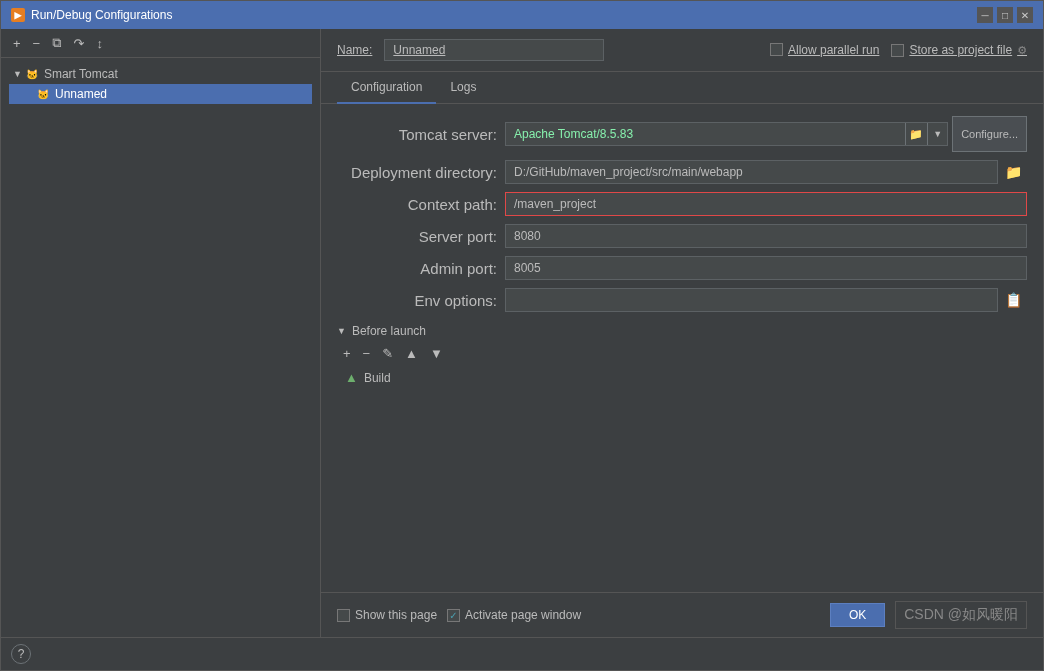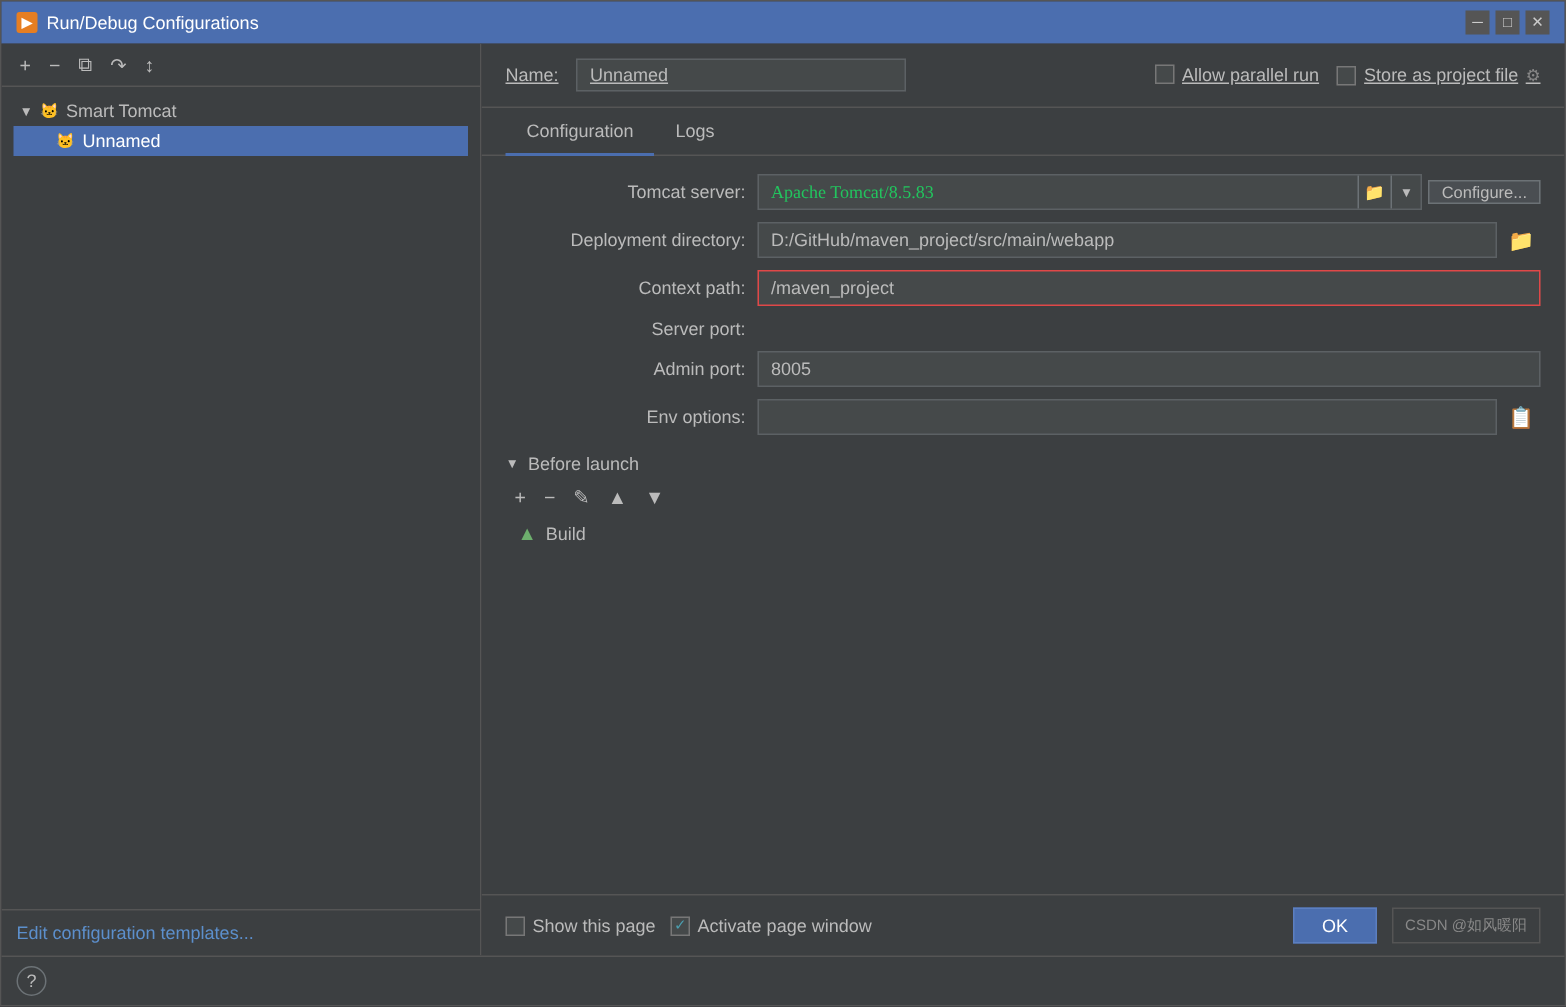--- a/index.html
+++ b/index.html
@@ -238,21 +238,21 @@
     .form-row {
       display: flex;
       align-items: center;
       margin-bottom: 8px;
       gap: 8px;
     }
     .form-label {
       width: 160px;
       text-align: right;
       color: #bbb;
-      font-size: 12px;
+      font-size: 15px;
       flex-shrink: 0;
     }
     .form-field {
       flex: 1;
       display: flex;
       align-items: center;
       gap: 4px;
     }
     .form-input {
       flex: 1;
@@ -267,21 +267,21 @@
     .form-input.highlighted {
       border: 1.5px solid #e04848;
     }
     .small-btn {
       background: #4a4e52;
       border: 1px solid #6c7276;
       color: #bbb;
       padding: 2px 8px;
       font-size: 11px;
       cursor: pointer;
-      height: 16px;
+      height: 36px;
       white-space: nowrap;
     }
     .icon-btn {
       background: none;
       border: none;
       color: #bbb;
       cursor: pointer;
       font-size: 14px;
       padding: 2px 4px;
       display: flex;
@@ -292,25 +292,24 @@
       display: flex;
       align-items: center;
       background: #45494a;
       border: 1px solid #5c6164;
       height: 24px;
     }
     .combo-input {
       flex: 1;
       background: transparent;
       border: none;
-      color: #22c55e;
+      color: #86efac;
       padding: 3px 8px;
       font-size: 12px;
       outline: none;
-      font-family: Liberation Serif, serif;
     }
     .combo-arrow {
       width: 20px;
       height: 22px;
       border-left: 1px solid #6c7276;
       display: flex;
       align-items: center;
       justify-content: center;
       cursor: pointer;
       color: #bbb;
@@ -398,21 +397,21 @@
     .ok-btn {
       background: #4b6eaf;
       border: 1px solid #5c7fc0;
       color: #fff;
       padding: 4px 18px;
       font-size: 12px;
       cursor: pointer;
     }
     .watermark {
       color: #888;
-      font-size: 10px;
+      font-size: 14px;
       padding: 4px 8px;
       border: 1px solid #555;
       background: #3c3f41;
     }
     .help-btn {
       background: none;
       border: 1px solid #6c7276;
       color: #bbb;
       width: 20px;
       height: 20px;
@@ -466,23 +465,20 @@
             <span class="chevron">▼</span>
             <span class="tomcat-icon">🐱</span>
             <span>Smart Tomcat</span>
           </div>
           <div class="tree-item">
             <span class="item-icon">🐱</span>
             <span>Unnamed</span>
           </div>
         </div>
       </div>
-      <div class="left-panel-footer">
-        <a class="edit-templates-link">Edit configuration templates...</a>
-      </div>
     </div>
 
     <div class="right-panel">
 
       <div class="name-bar">
         <span class="name-label">Name:</span>
         <input class="name-input" value="Unnamed" style="">
         <div class="name-spacer"></div>
         <div class="allow-parallel">
           <div class="checkbox"></div>
@@ -528,20 +524,23 @@
 
         <div class="form-row">
           <span class="form-label">Context path:</span>
           <div class="form-field">
             <input class="form-input highlighted" value="/maven_project" style="">
           </div>
         </div>
 
         <div class="form-row">
           <span class="form-label">Server port:</span>
+          <div class="form-field">
+            <input class="form-input" value="8080" style="">
+          </div>
         </div>
 
         <div class="form-row">
           <span class="form-label">Admin port:</span>
           <div class="form-field">
             <input class="form-input" value="8005" style="">
           </div>
         </div>
 
 

